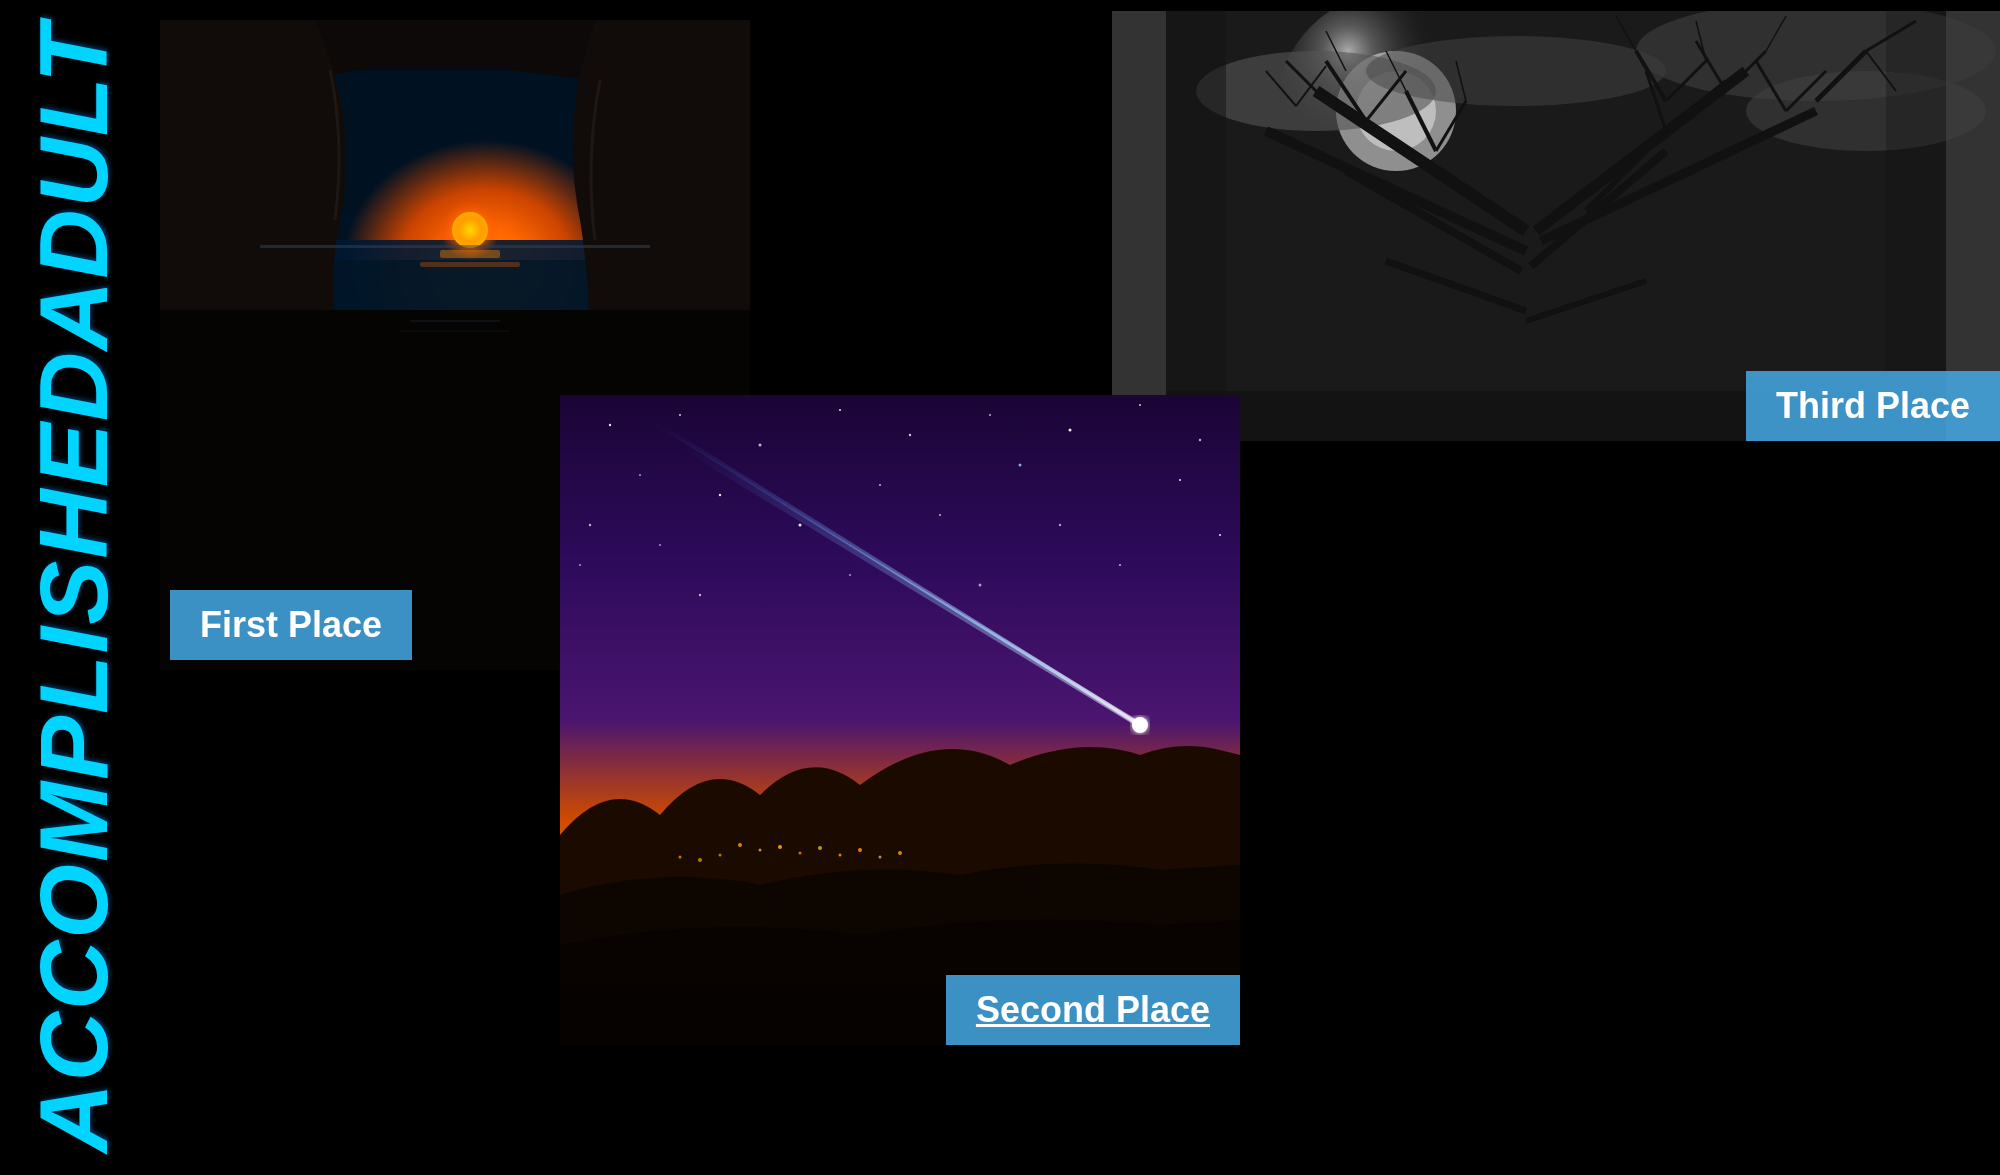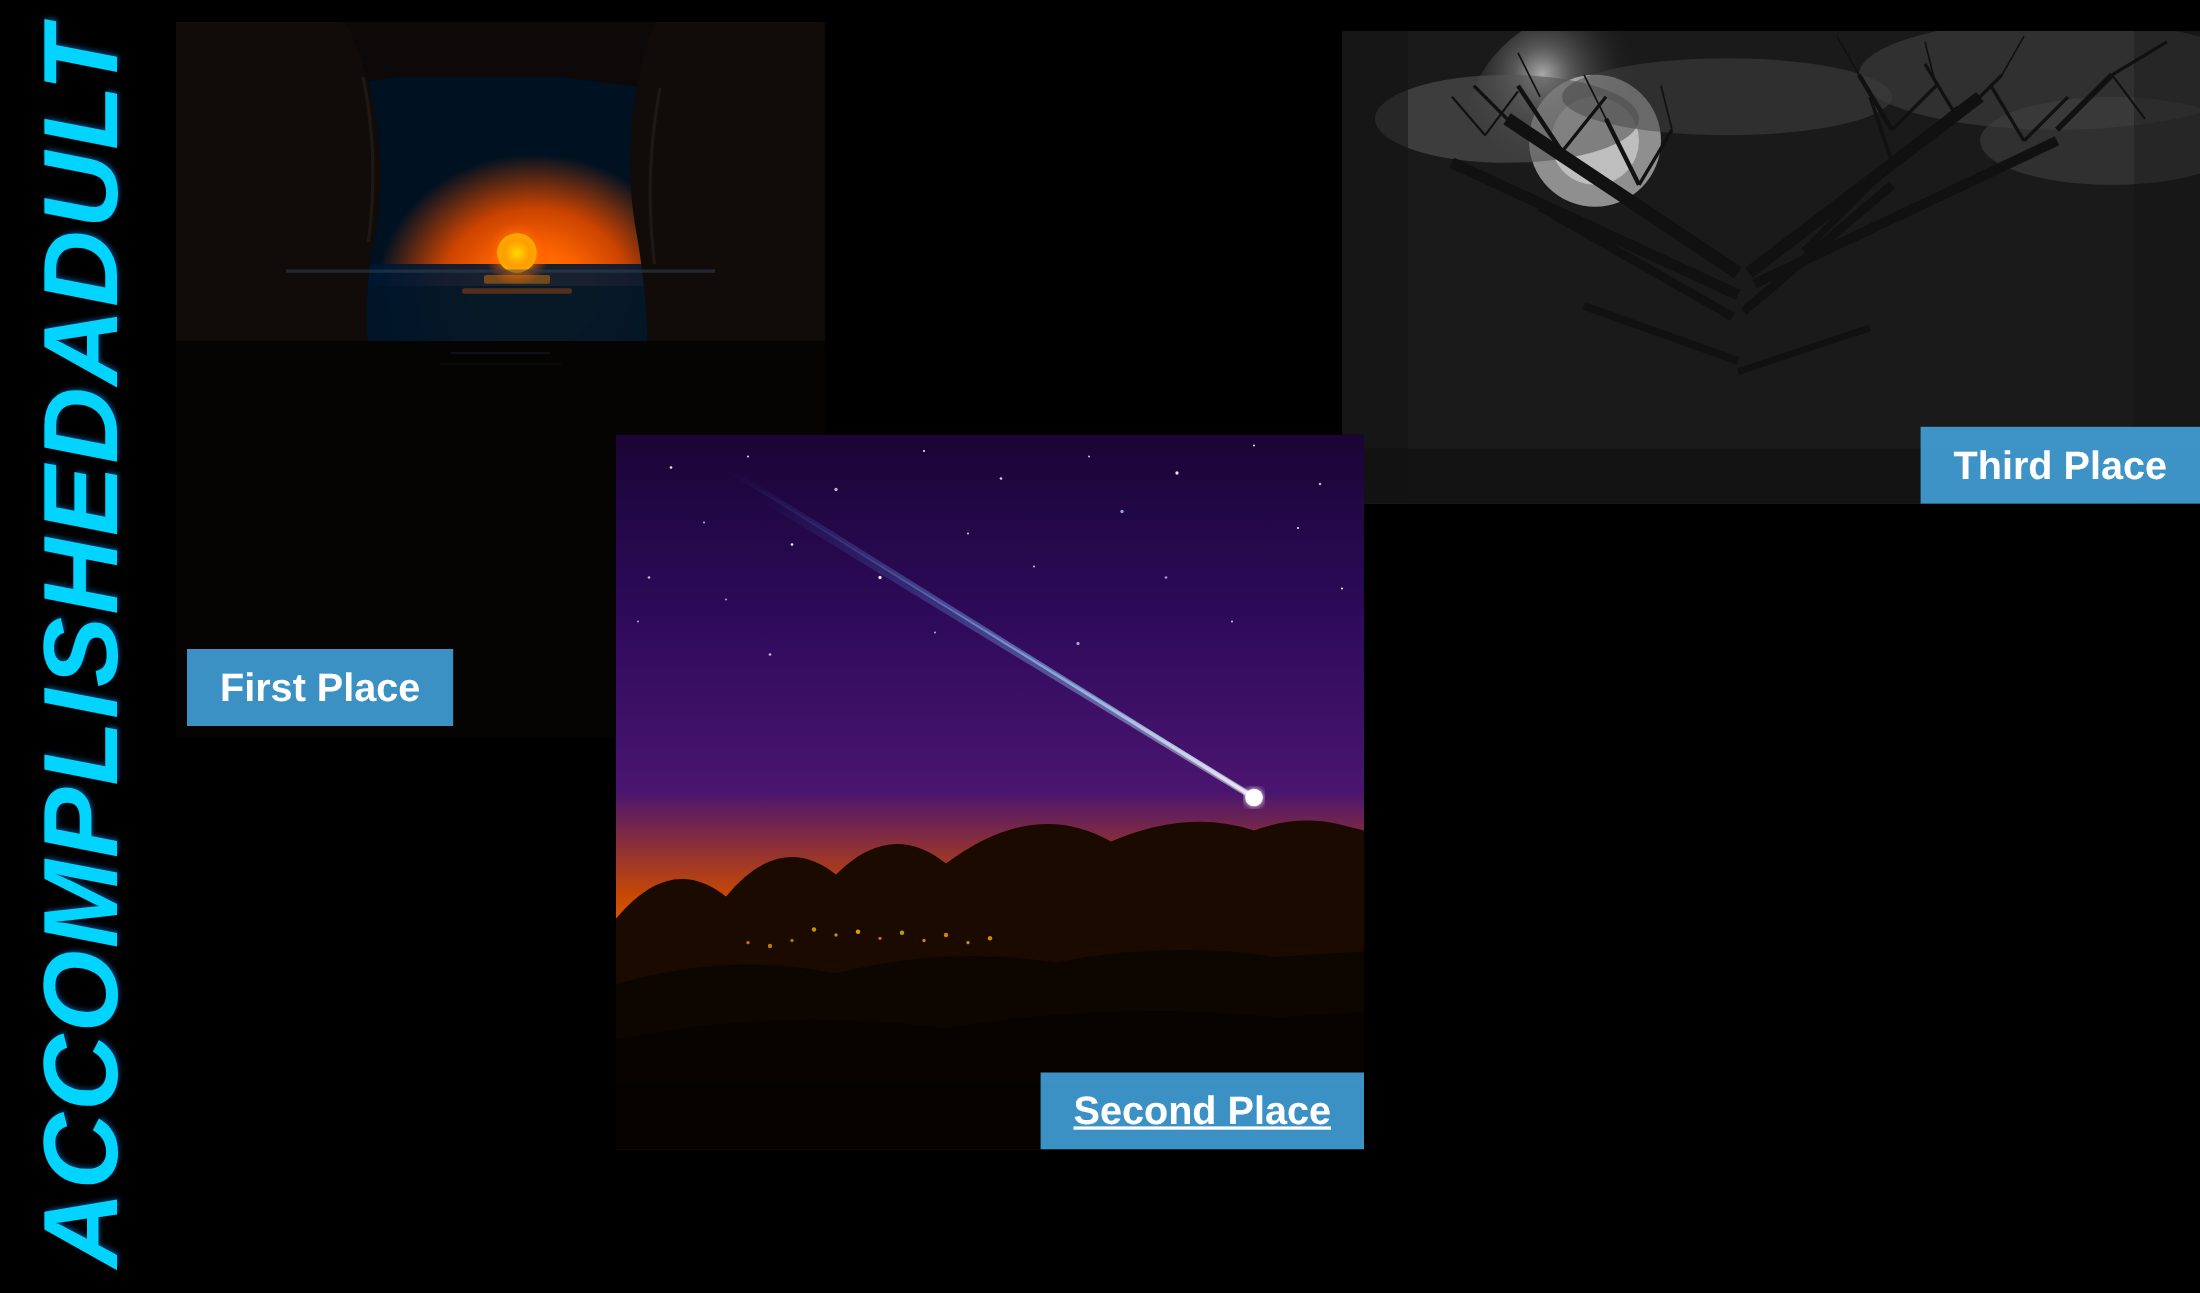--- a/index.html
+++ b/index.html
@@ -70,22 +70,22 @@
 
     #first-place-frame .photo-label {
       bottom: 10px;
       left: 10px;
       margin-top: 44px;
     }
 
     
     #third-place-frame {
       right: 0;
-      top: 28px;
-      width: 780px;
+      top: 11px;
+      width: 888px;
       height: 430px;
     }
 
     #third-place-frame .photo-label {
       bottom: 0;
       right: 0;
       left: auto;
       text-align: right;
     }
 

